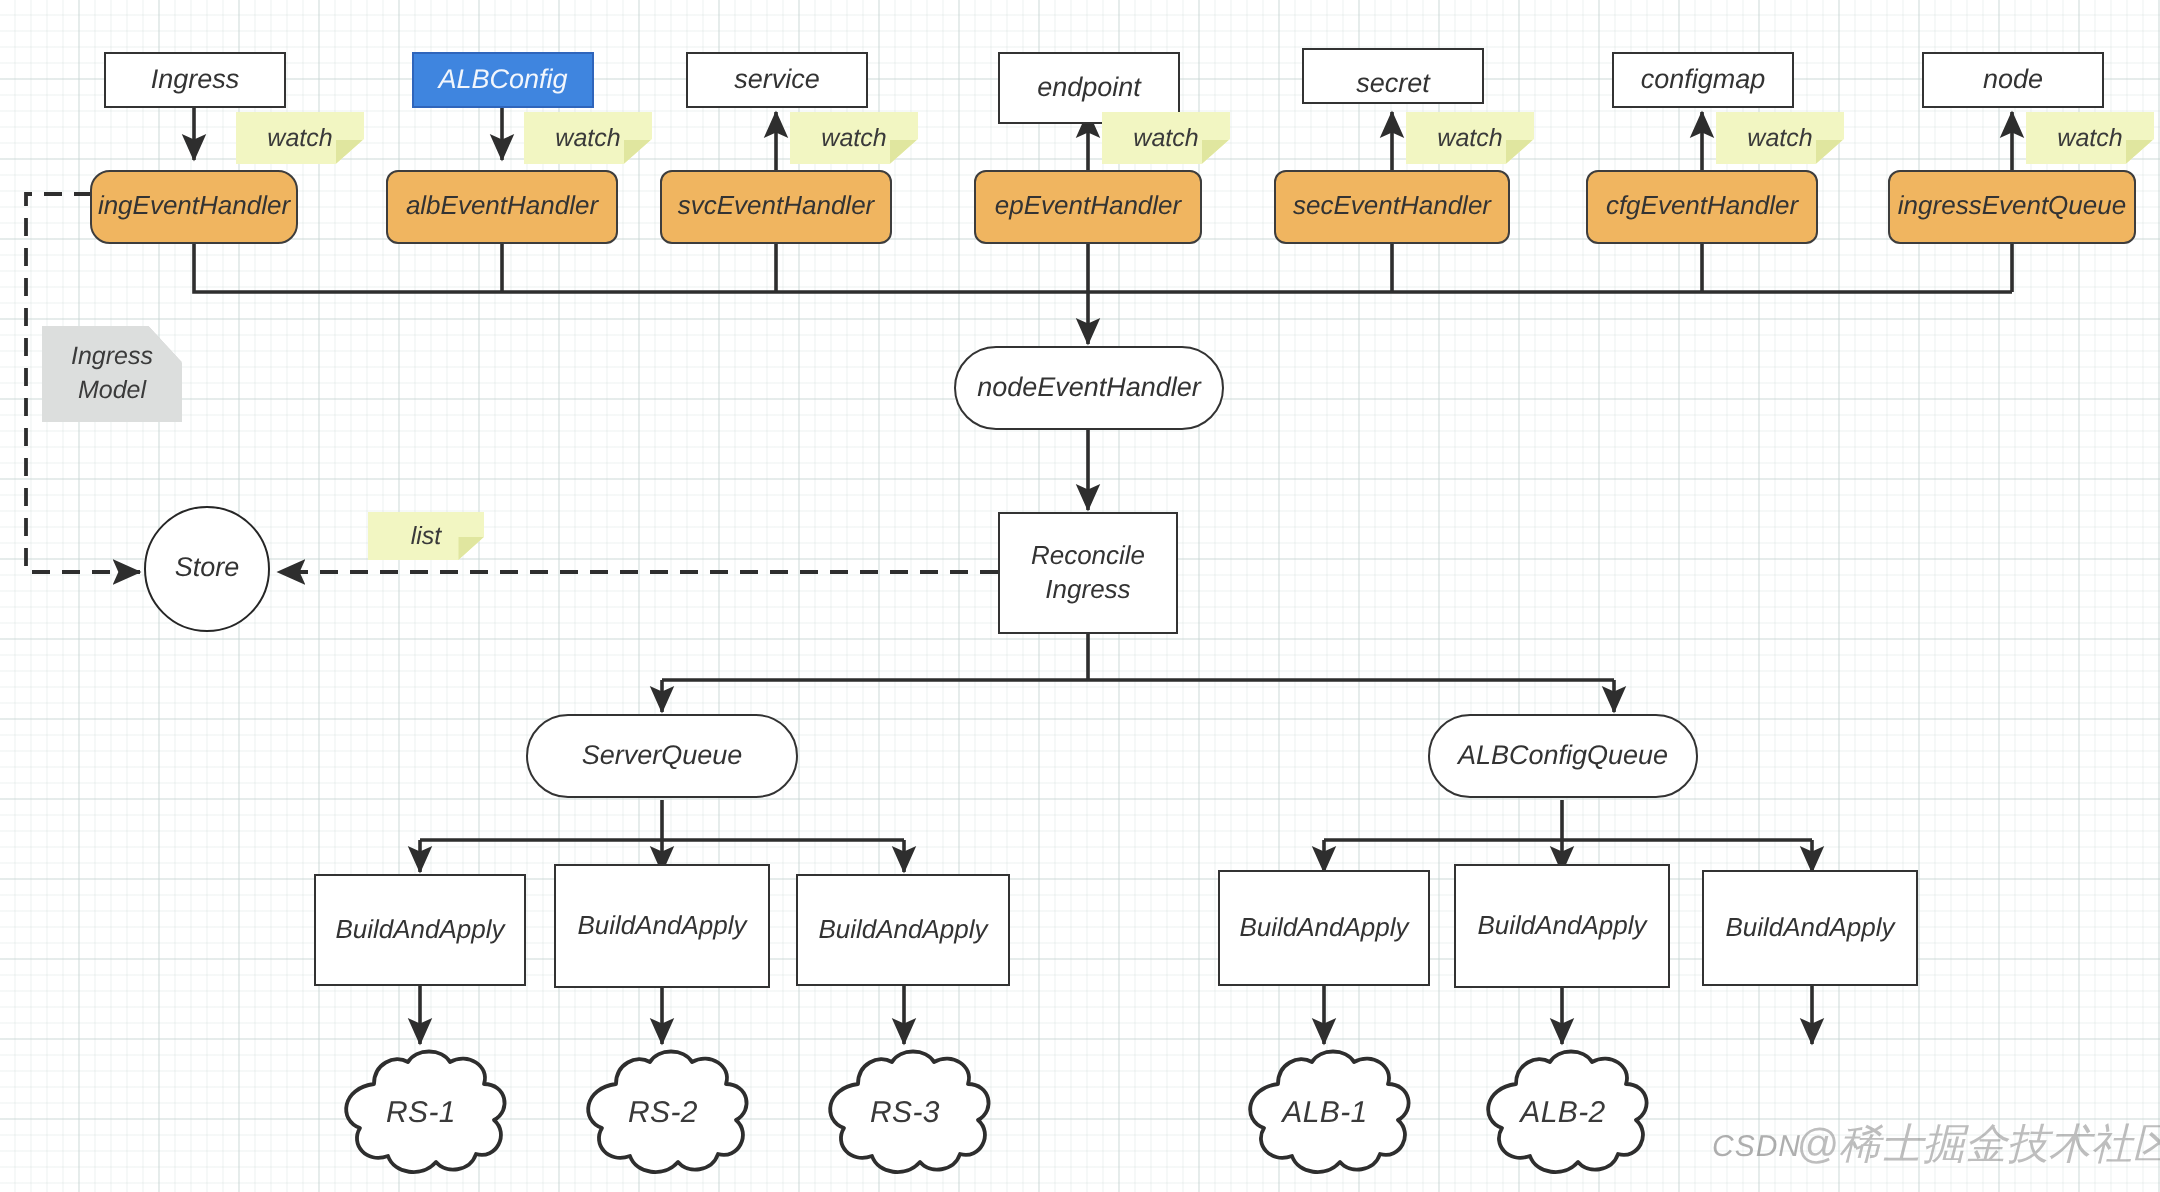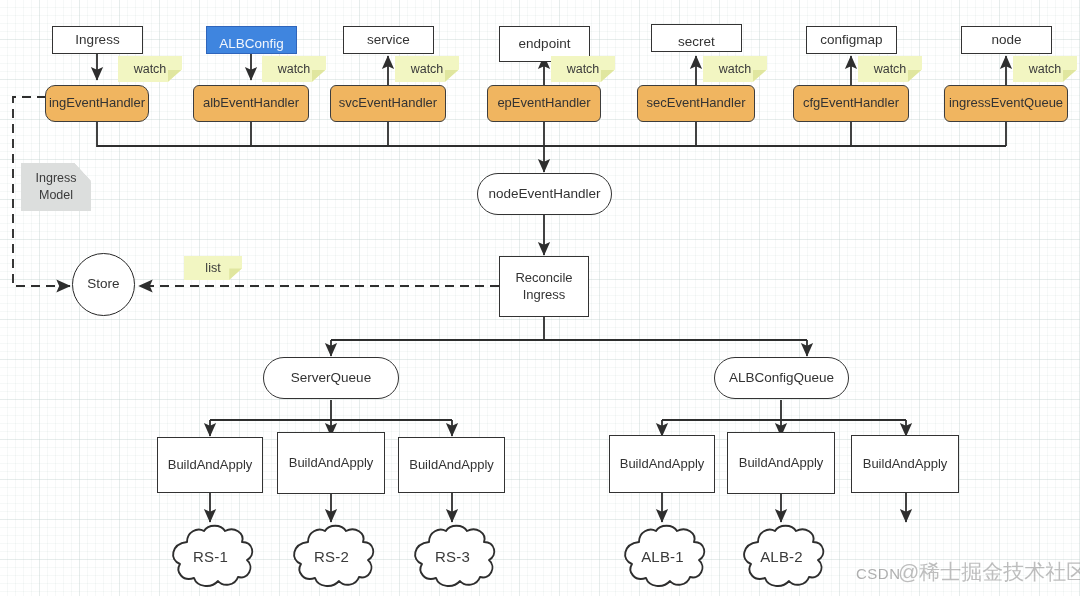--- a/index.html
+++ b/index.html
@@ -19,20 +19,21 @@
     width: 1080px;
     height: 596px;
     background-color: #ffffff;
     background-image:
       linear-gradient(to right, rgba(205,218,216,0.40) 1px, transparent 1px),
       linear-gradient(to bottom, rgba(205,218,216,0.40) 1px, transparent 1px),
       linear-gradient(to right, rgba(205,218,216,0.18) 1px, transparent 1px),
       linear-gradient(to bottom, rgba(205,218,216,0.18) 1px, transparent 1px);
     background-size: 40px 40px, 40px 40px, 8px 8px, 8px 8px;
     background-position: -1px -1px, -1px -1px, -1px -1px, -1px -1px;
+    font-style: italic;
   }
   #edges {
     position: absolute;
     left: 0;
     top: 0;
     width: 1080px;
     height: 596px;
     pointer-events: none;
   }
   .node {
@@ -48,21 +49,20 @@
   
   .res-box {
     background: #ffffff;
     border: 1.6px solid #333333;
     font-size: 13.5px;
   }
   .res-box.highlight {
     background: #3f85df;
     border: 1.6px solid #2f65bb;
     color: #f2f6fc;
-    align-items: flex-end;
   }
   
   .handler {
     background: #f0b560;
     border: 1.7px solid #3d3d3d;
     border-radius: 6px;
     font-size: 13px;
   }
   
   .queue {

